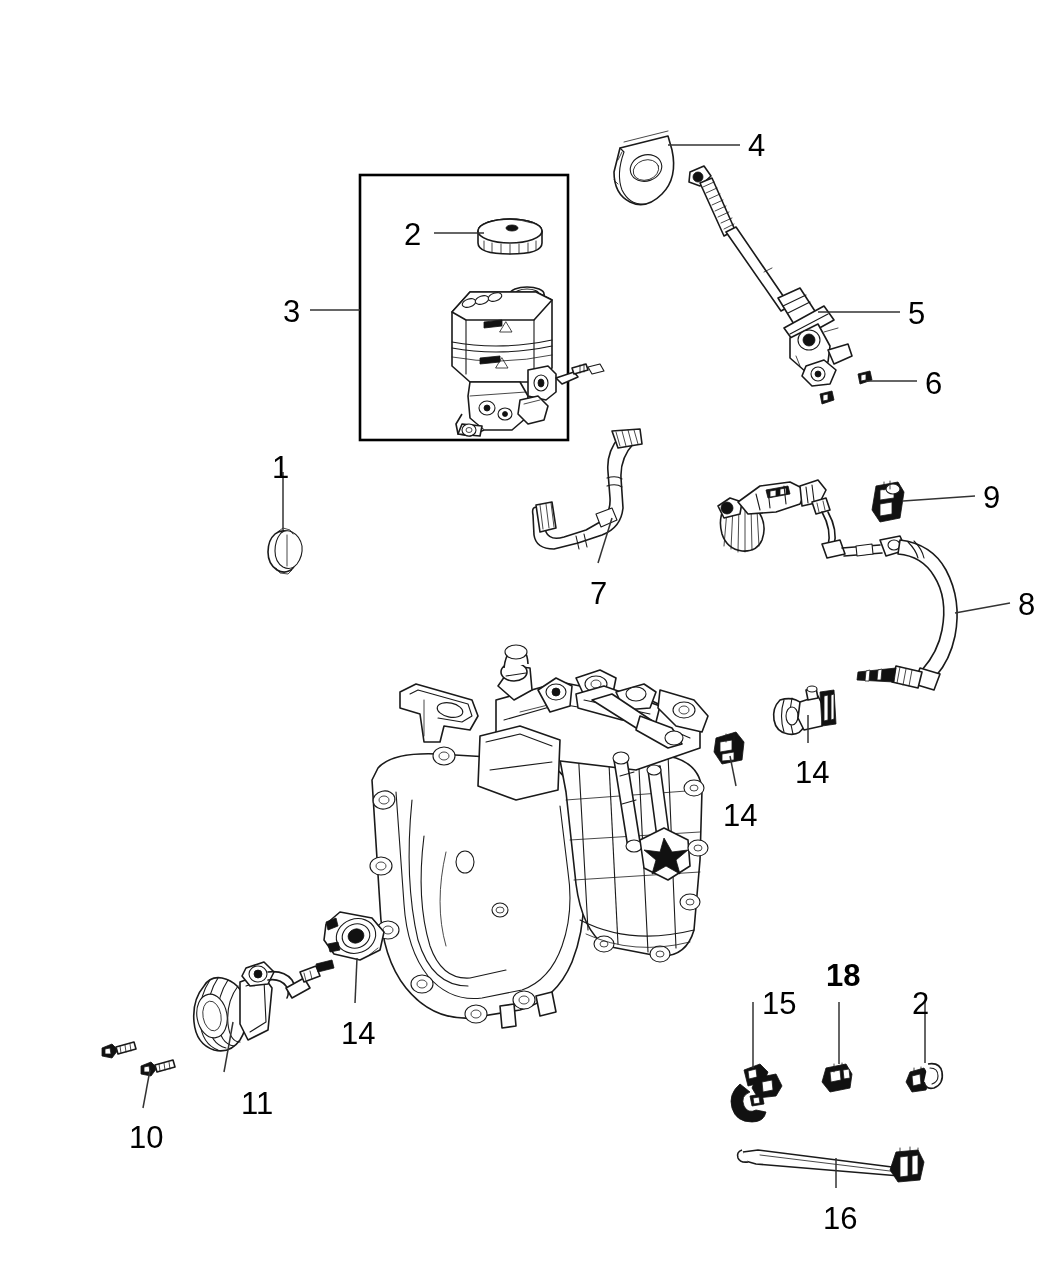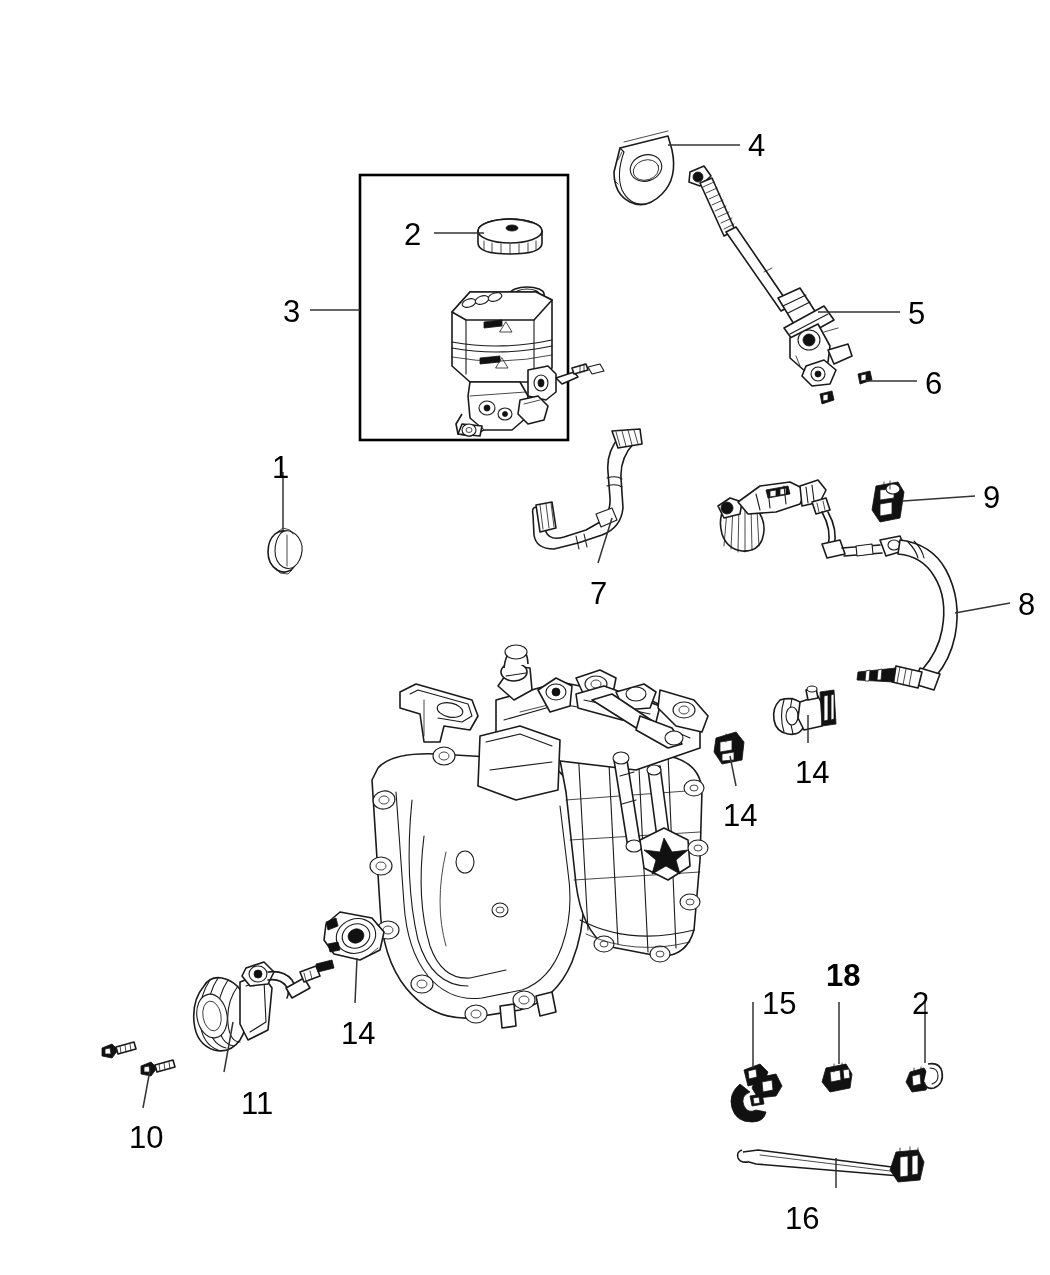--- a/index.html
+++ b/index.html
@@ -554,17 +554,17 @@
   <div class="callout-num" style="left:925px; top:368px;">6</div>
   <div class="callout-num" style="left:590px; top:578px;">7</div>
   <div class="callout-num" style="left:1018px; top:589px;">8</div>
   <div class="callout-num" style="left:983px; top:482px;">9</div>
   <div class="callout-num" style="left:129px; top:1122px;">10</div>
   <div class="callout-num" style="left:209px; top:1088px;margin-left:32px;">11</div>
   <div class="callout-num" style="left:341px; top:1018px;">14</div>
   <div class="callout-num" style="left:723px; top:800px;">14</div>
   <div class="callout-num" style="left:795px; top:757px;">14</div>
   <div class="callout-num" style="left:740px; top:988px;margin-left:22px;">15</div>
-  <div class="callout-num" style="left:785px; top:1203px;text-align:center;">16</div>
+  <div class="callout-num" style="left:823px; top:1203px;text-align:center;">16</div>
   <div class="callout-num" style="left:912px; top:988px;">2</div>
   <div class="callout-num" style="left:826px; top:960px;font-weight:bold;">18</div>
 
 </div>
 
 </body></html>

